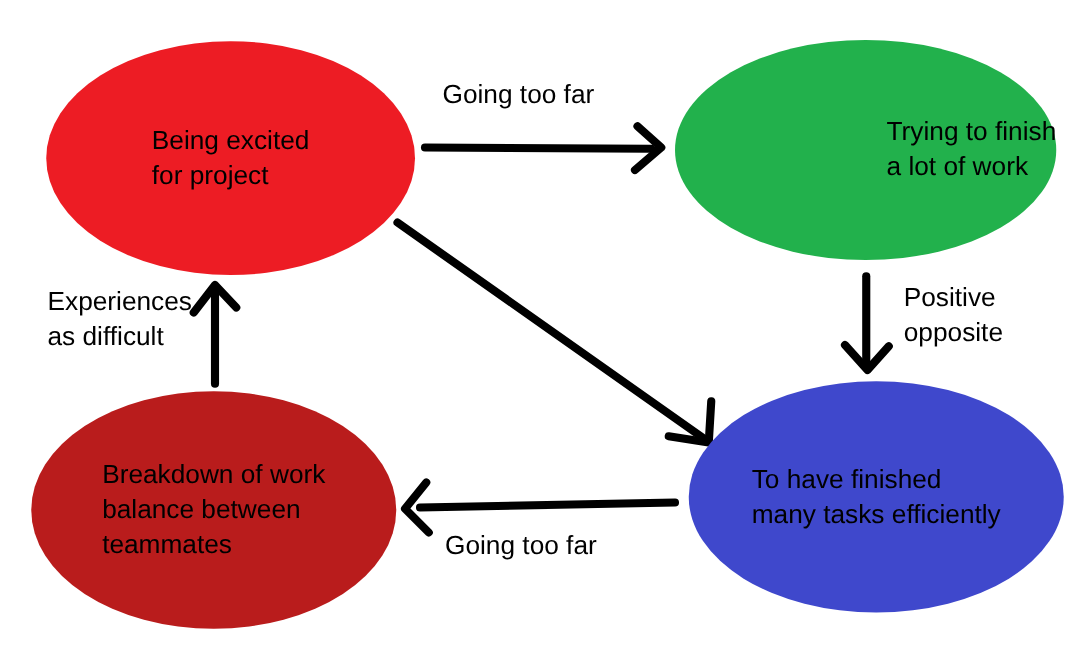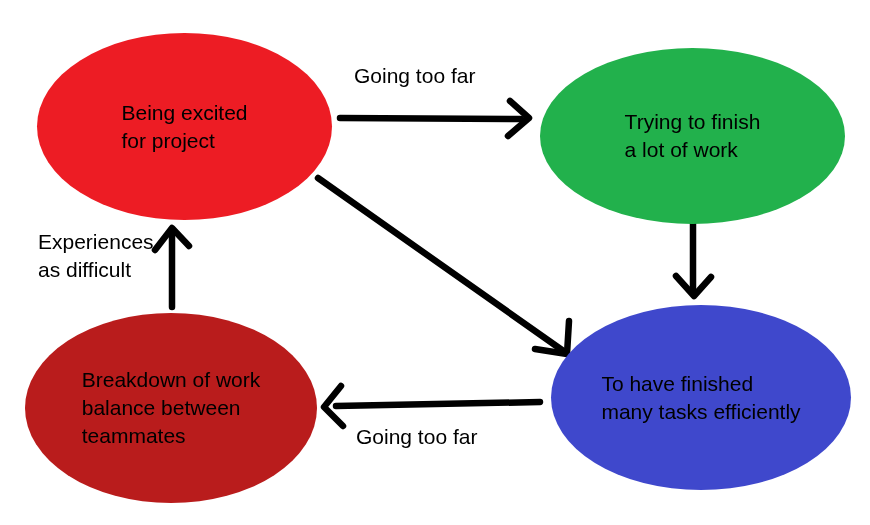--- a/index.html
+++ b/index.html
@@ -36,21 +36,21 @@
     align-items: center;
     justify-content: center;
   }
   .node-label {
     white-space: pre-line;
     font-size: 21px;
     line-height: 28px;
     text-align: left;
   }
   .node-excited    { left: 37px;  top: 33px;  width: 295px; height: 187px; }
-  .node-trying     { left: 540px; top: 48px;  width: 305px; height: 176px; }
+  .node-trying     { left: 540px; top: 32px;  width: 305px; height: 176px; justify-content: flex-end; }
   .node-finished   { left: 551px; top: 305px; width: 300px; height: 185px; }
   .node-breakdown  { left: 25px;  top: 313px; width: 292px; height: 190px; }
 
   .edge-label {
     position: absolute;
     font-size: 21px;
     line-height: 28px;
     white-space: pre-line;
   }
   .lbl-going-top    { left: 354px; top: 62px;  }
@@ -108,20 +108,22 @@
   </div>
 
   <div class="node node-breakdown" style="background-color: #b91c1c;">
     <span class="node-label">Breakdown of work
 balance between
 teammates</span>
   </div>
 
   <div class="edge-label lbl-going-top">Going too far</div>
 
+  <div class="edge-label lbl-positive">Positive
+opposite</div>
 
 
   <div class="edge-label lbl-going-bottom">Going too far</div>
 
   <div class="edge-label lbl-experiences">Experiences
 as difficult</div>
 
 </div>
 
 </body></html>

